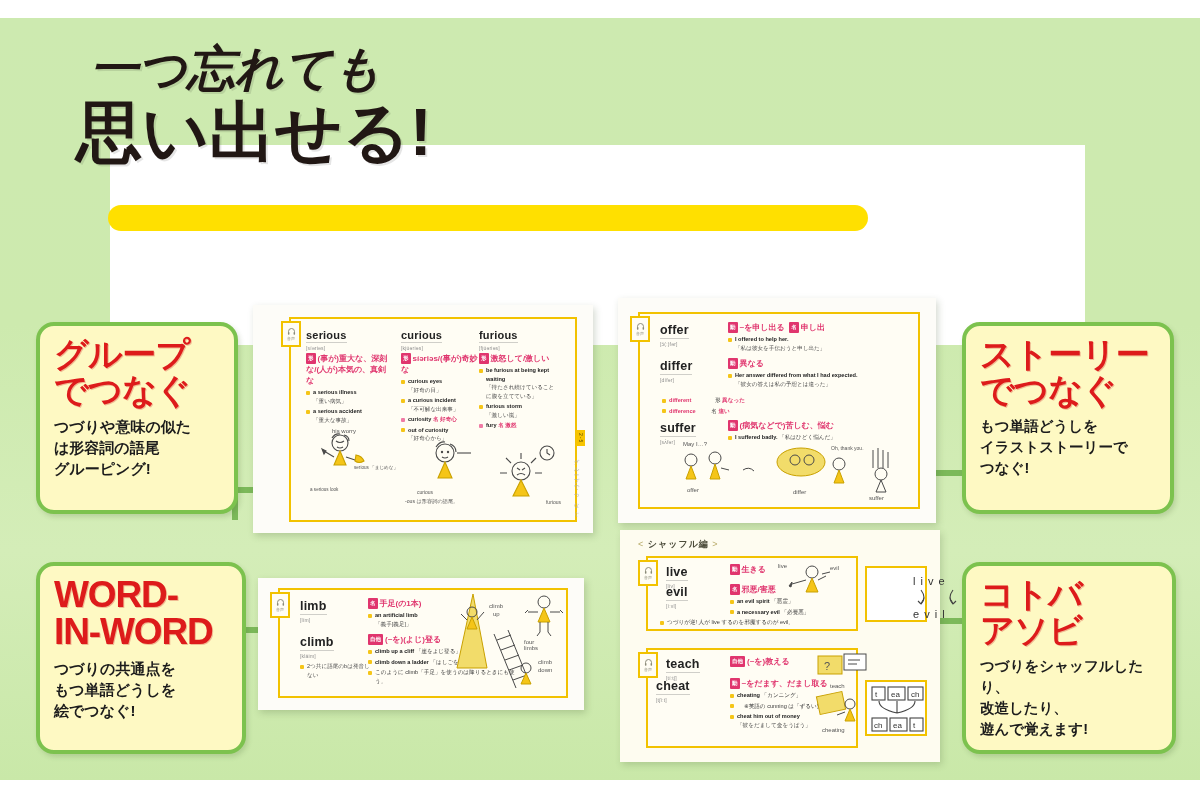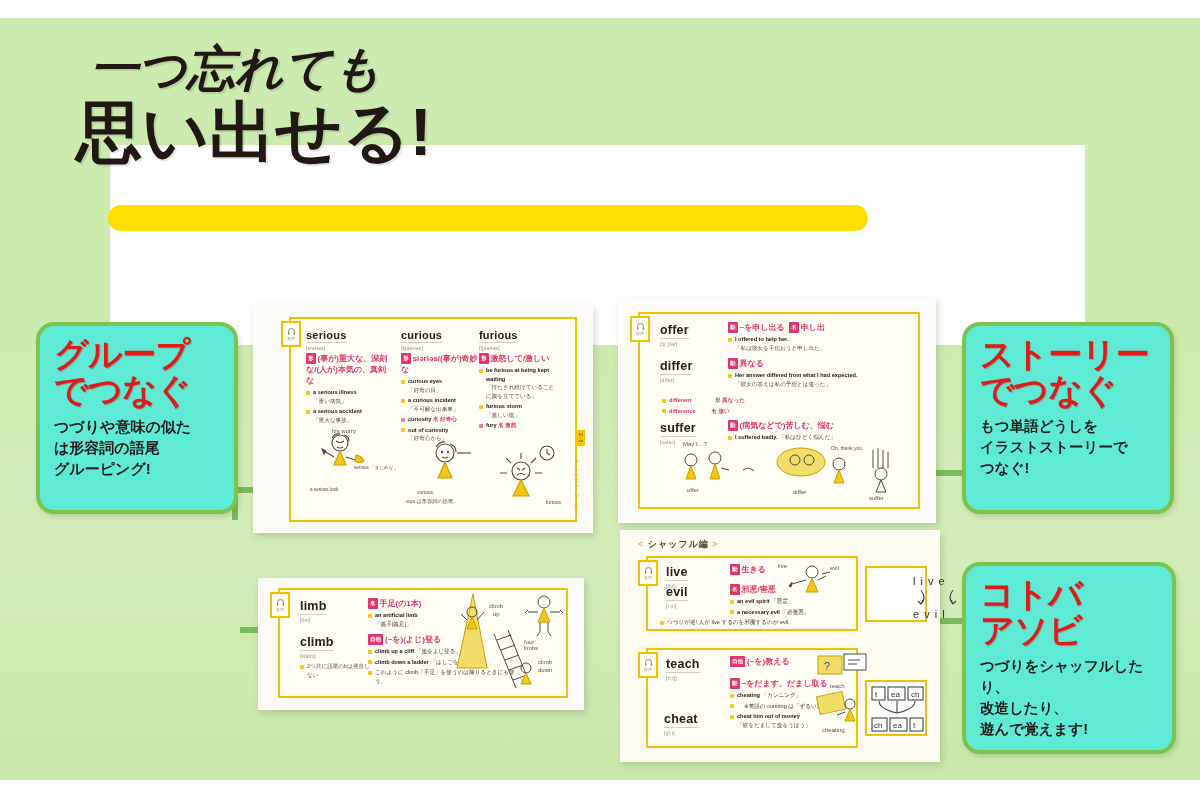--- a/index.html
+++ b/index.html
@@ -98,21 +98,21 @@
     position: absolute;
     background: #7cb95a;
     z-index: 2;
   }
   .connector.h { height: 6px; }
   .connector.v { width: 6px; }
 
   
   .callout {
     position: absolute;
-    background: #5eead4;
+    background: #fef9c3;
     border: 4px solid #7cc24e;
     border-radius: 18px;
     box-shadow: 2px 3px 5px rgba(60,90,40,0.18);
     padding: 10px 4px 12px 14px;
     z-index: 5;
   }
   .callout-title {
     color: #dd1b1b;
     font-weight: 900;
     font-size: 34px;
@@ -317,20 +317,27 @@
   <div class="connector h" style="left:890px; top:618px; width:80px;"></div>
 
   <div class="callout" id="callout-group">
     <div class="callout-title">グループ
 でつなぐ</div>
     <div class="callout-body">つづりや意味の似た
 は形容詞の語尾
 グルーピング!</div>
   </div>
 
+  <div class="callout" id="callout-wiw">
+    <div class="callout-title latin">WORD-
+IN-WORD</div>
+    <div class="callout-body">つづりの共通点を
+もつ単語どうしを
+絵でつなぐ!</div>
+  </div>
 
   <div class="callout" id="callout-story">
     <div class="callout-title">ストーリー
 でつなぐ</div>
     <div class="callout-body small">もつ単語どうしを
 イラストストーリーで
 つなぐ!</div>
   </div>
 
   <div class="callout" id="callout-kotoba">
@@ -724,21 +731,21 @@
     <div class="entry-col" style="left:46px; top:124px; width:58px;">
       <span class="hw big">teach</span>
       <div class="ipa">[tíːtʃ]</div>
     </div>
     <div class="entry-col" style="left:110px; top:124px;">
       <div class="defline">
         <span class="pos">自他</span><span>(~を)教える</span>
       </div>
     </div>
 
-    <div class="entry-col" style="left:44px; top:146px; width:58px;margin-top:33px;">
+    <div class="entry-col" style="left:36px; top:146px; width:58px;">
       <span class="hw big">cheat</span>
       <div class="ipa">[tʃíːt]</div>
     </div>
     <div class="entry-col" style="left:110px; top:146px; width:125px;">
       <div class="defline">
         <span class="pos">動</span><span>~をだます、だまし取る</span>
       </div>
       <div class="ex">
         <span class="kw" style="display:inline;">cheating</span>
         <span style="display:inline;">「カンニング」</span>

